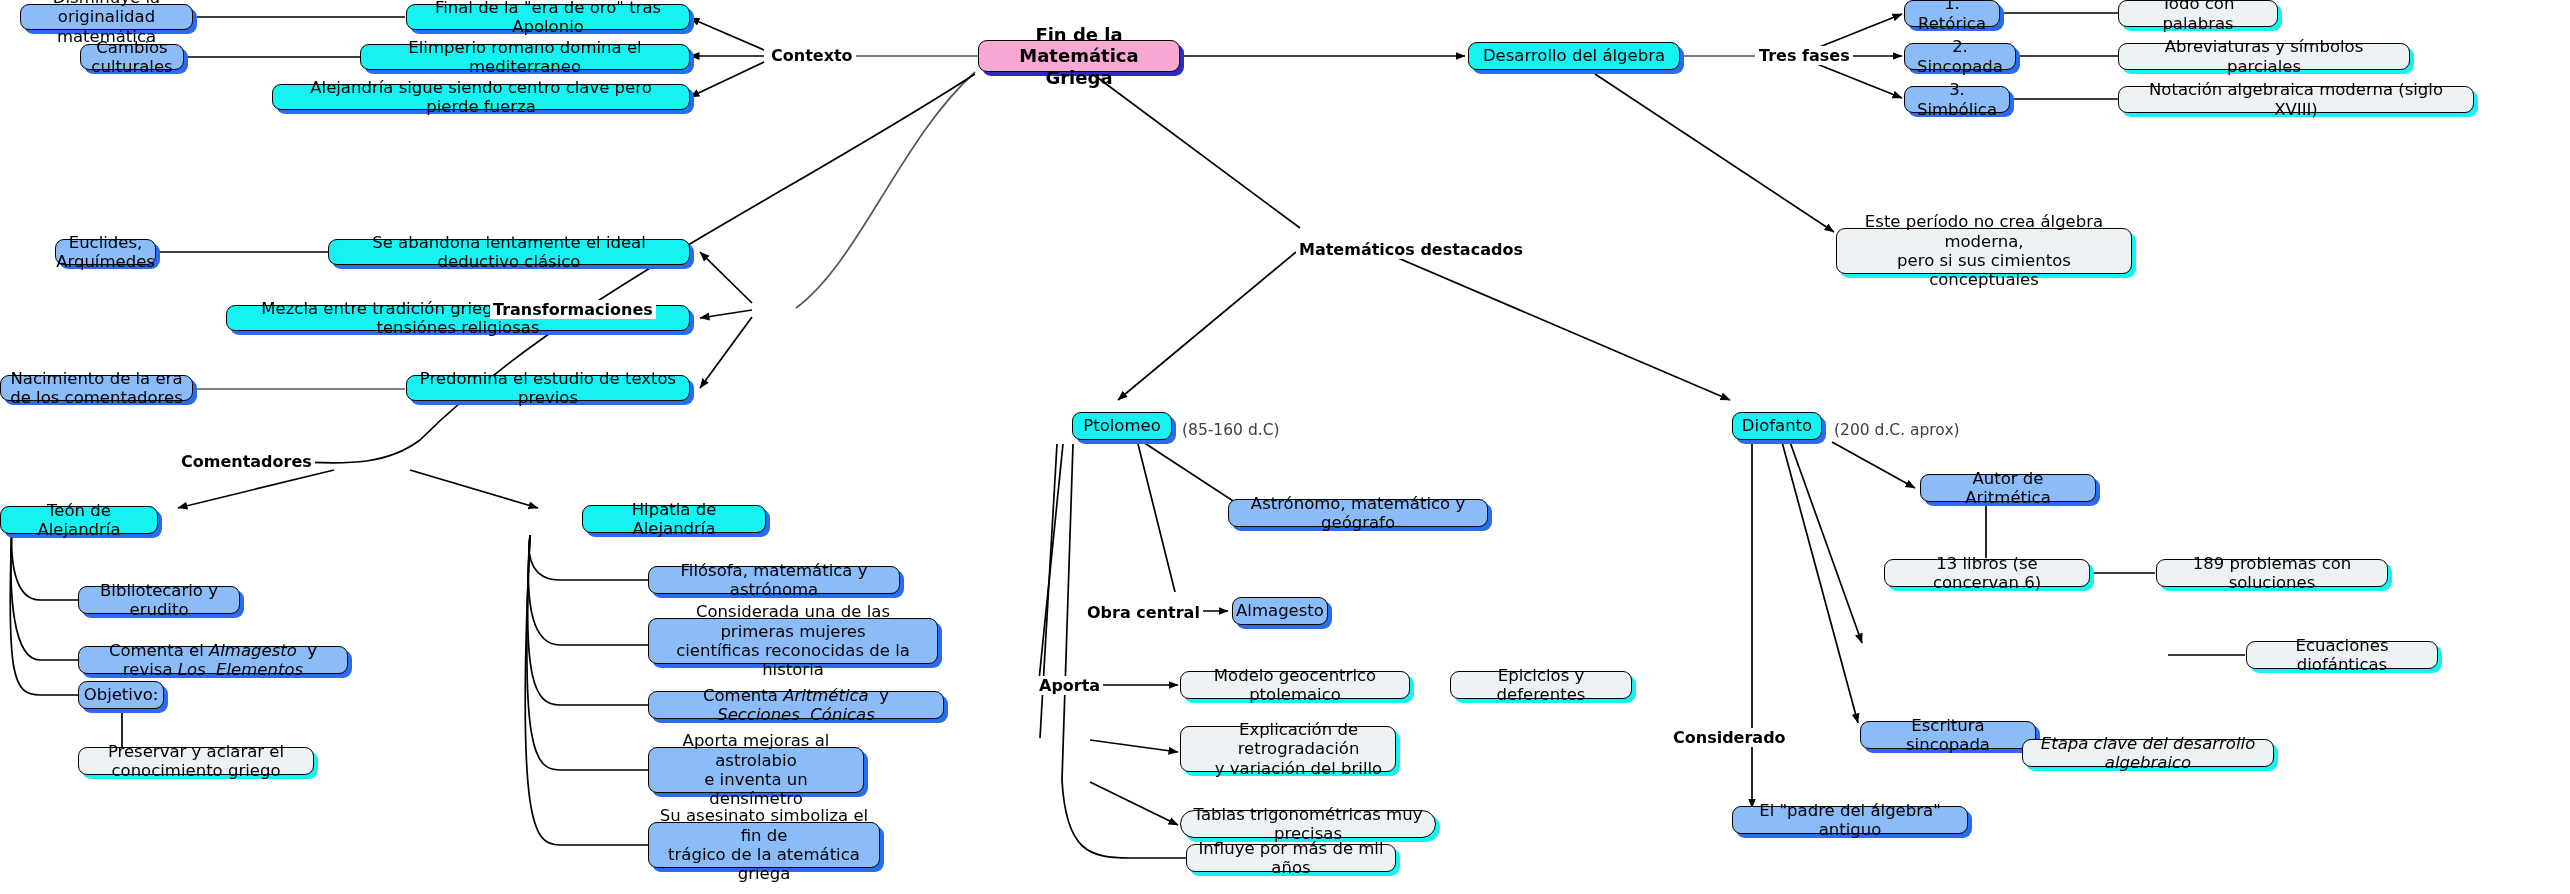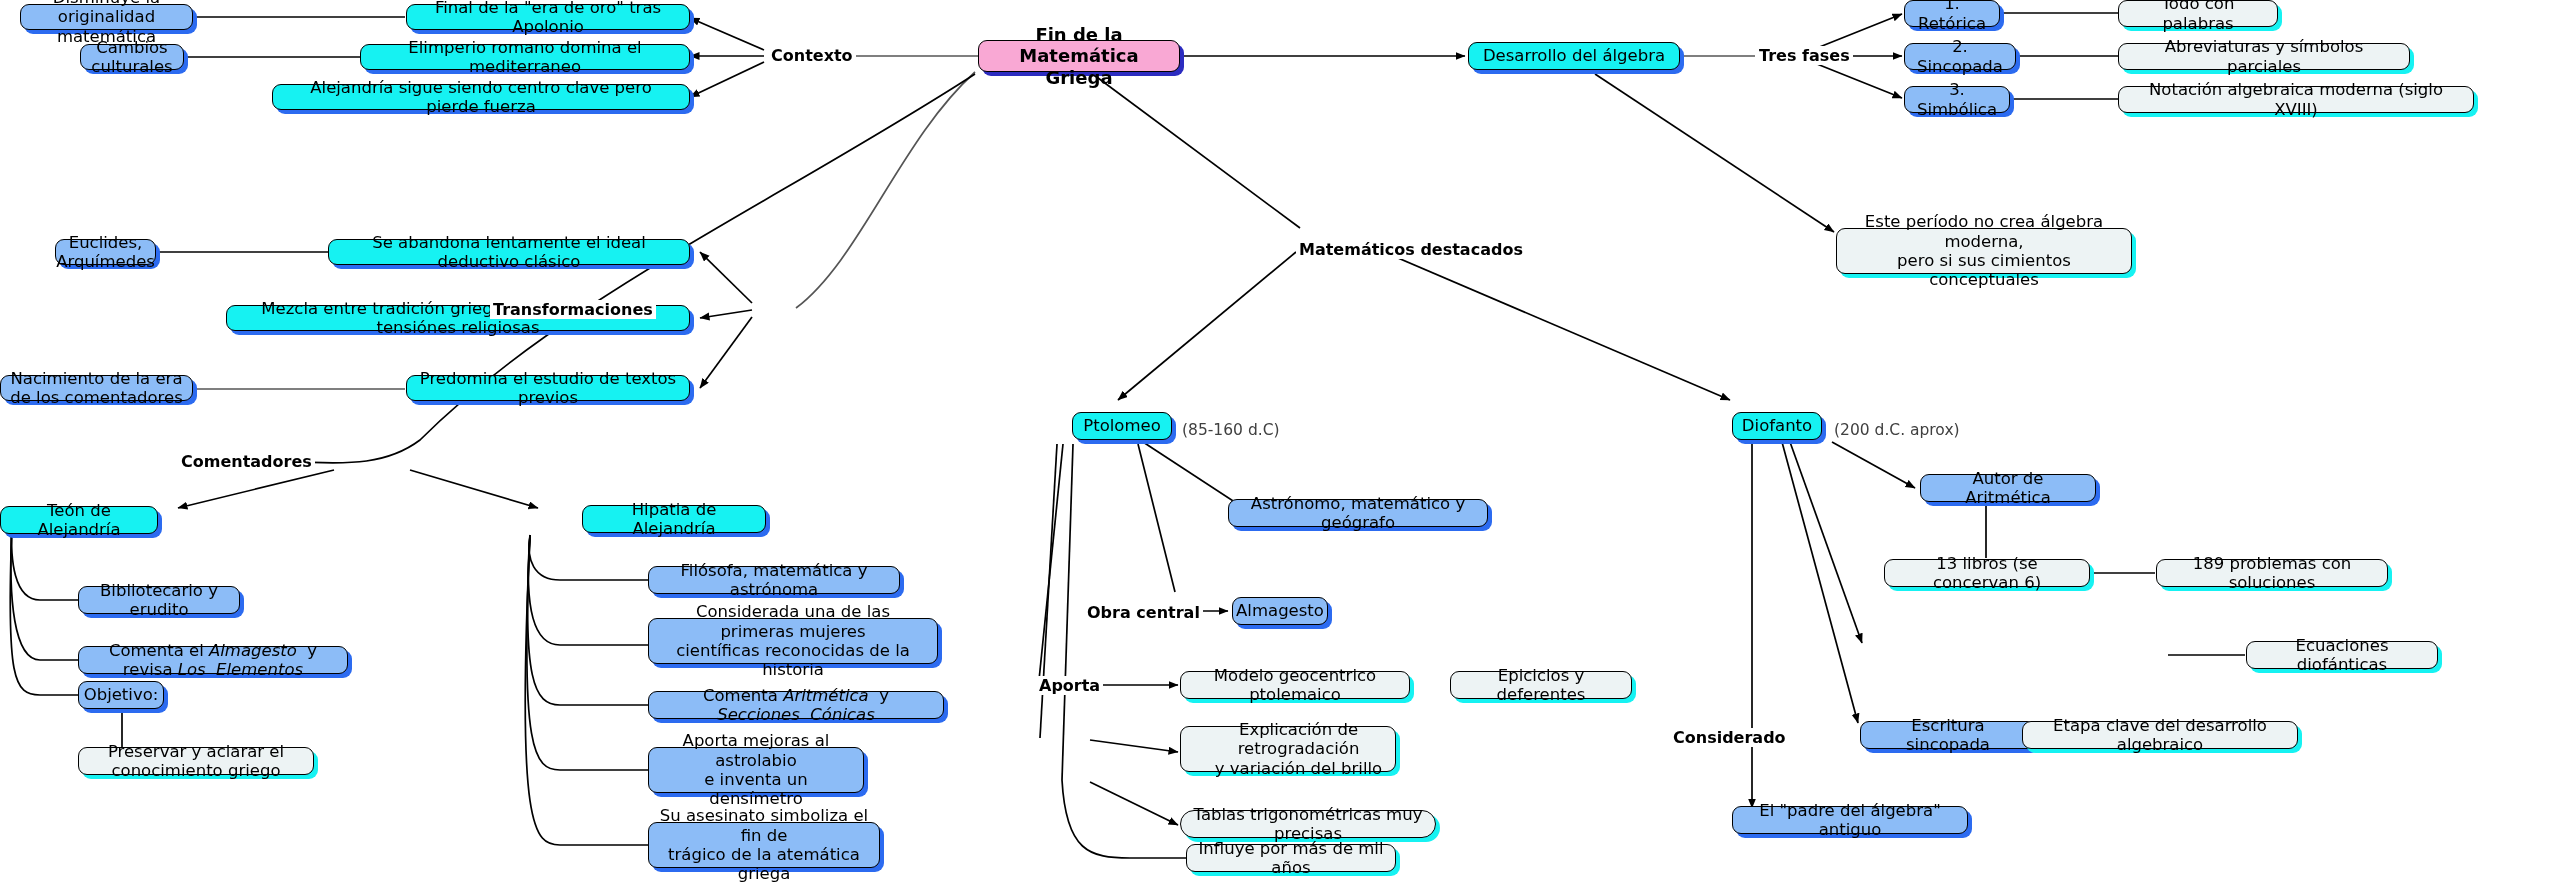--- a/index.html
+++ b/index.html
@@ -203,21 +203,21 @@
   <div class="plainlabel" style="left:1834px;top:421px;">(200 d.C. aprox)</div>
 
   <div class="node n-blue" style="left:1920px;top:474px;width:176px;height:28px;">Autor de Aritmética</div>
   <div class="node n-pale" style="left:1884px;top:559px;width:206px;height:28px;">13 libros (se concervan 6)</div>
   <div class="node n-pale" style="left:2156px;top:559px;width:232px;height:28px;">189 problemas con soluciones</div>
 
   <div class="node n-pale" style="left:2246px;top:641px;width:192px;height:28px;">Ecuaciones diofánticas</div>
 
   <div class="linklabel" style="left:1670px;top:728px;">Considerado</div>
   <div class="node n-blue" style="left:1860px;top:721px;width:176px;height:28px;">Escritura sincopada</div>
-  <div class="node n-pale" style="left:2022px;top:721px;width:276px;height:28px;">Etapa clave del desarrollo algebraico</div>
+  <div class="node n-pale" style="left:2022px;top:739px;width:252px;height:28px;font-style:italic;">Etapa clave del desarrollo algebraico</div>
   <div class="node n-blue" style="left:1732px;top:806px;width:236px;height:28px;">El "padre del álgebra" antiguo</div>
 
   <div class="node n-cyan" style="left:1468px;top:42px;width:212px;height:28px;">Desarrollo del álgebra</div>
   <div class="linklabel" style="left:1756px;top:46px;">Tres fases</div>
 
   <div class="node n-blue" style="left:1904px;top:0px;width:96px;height:27px;">1. Retórica</div>
   <div class="node n-blue" style="left:1904px;top:43px;width:112px;height:27px;">2. Sincopada</div>
   <div class="node n-blue" style="left:1904px;top:86px;width:106px;height:27px;">3. Simbólica</div>
 
   <div class="node n-pale" style="left:2118px;top:0px;width:160px;height:27px;">Todo con palabras</div>

